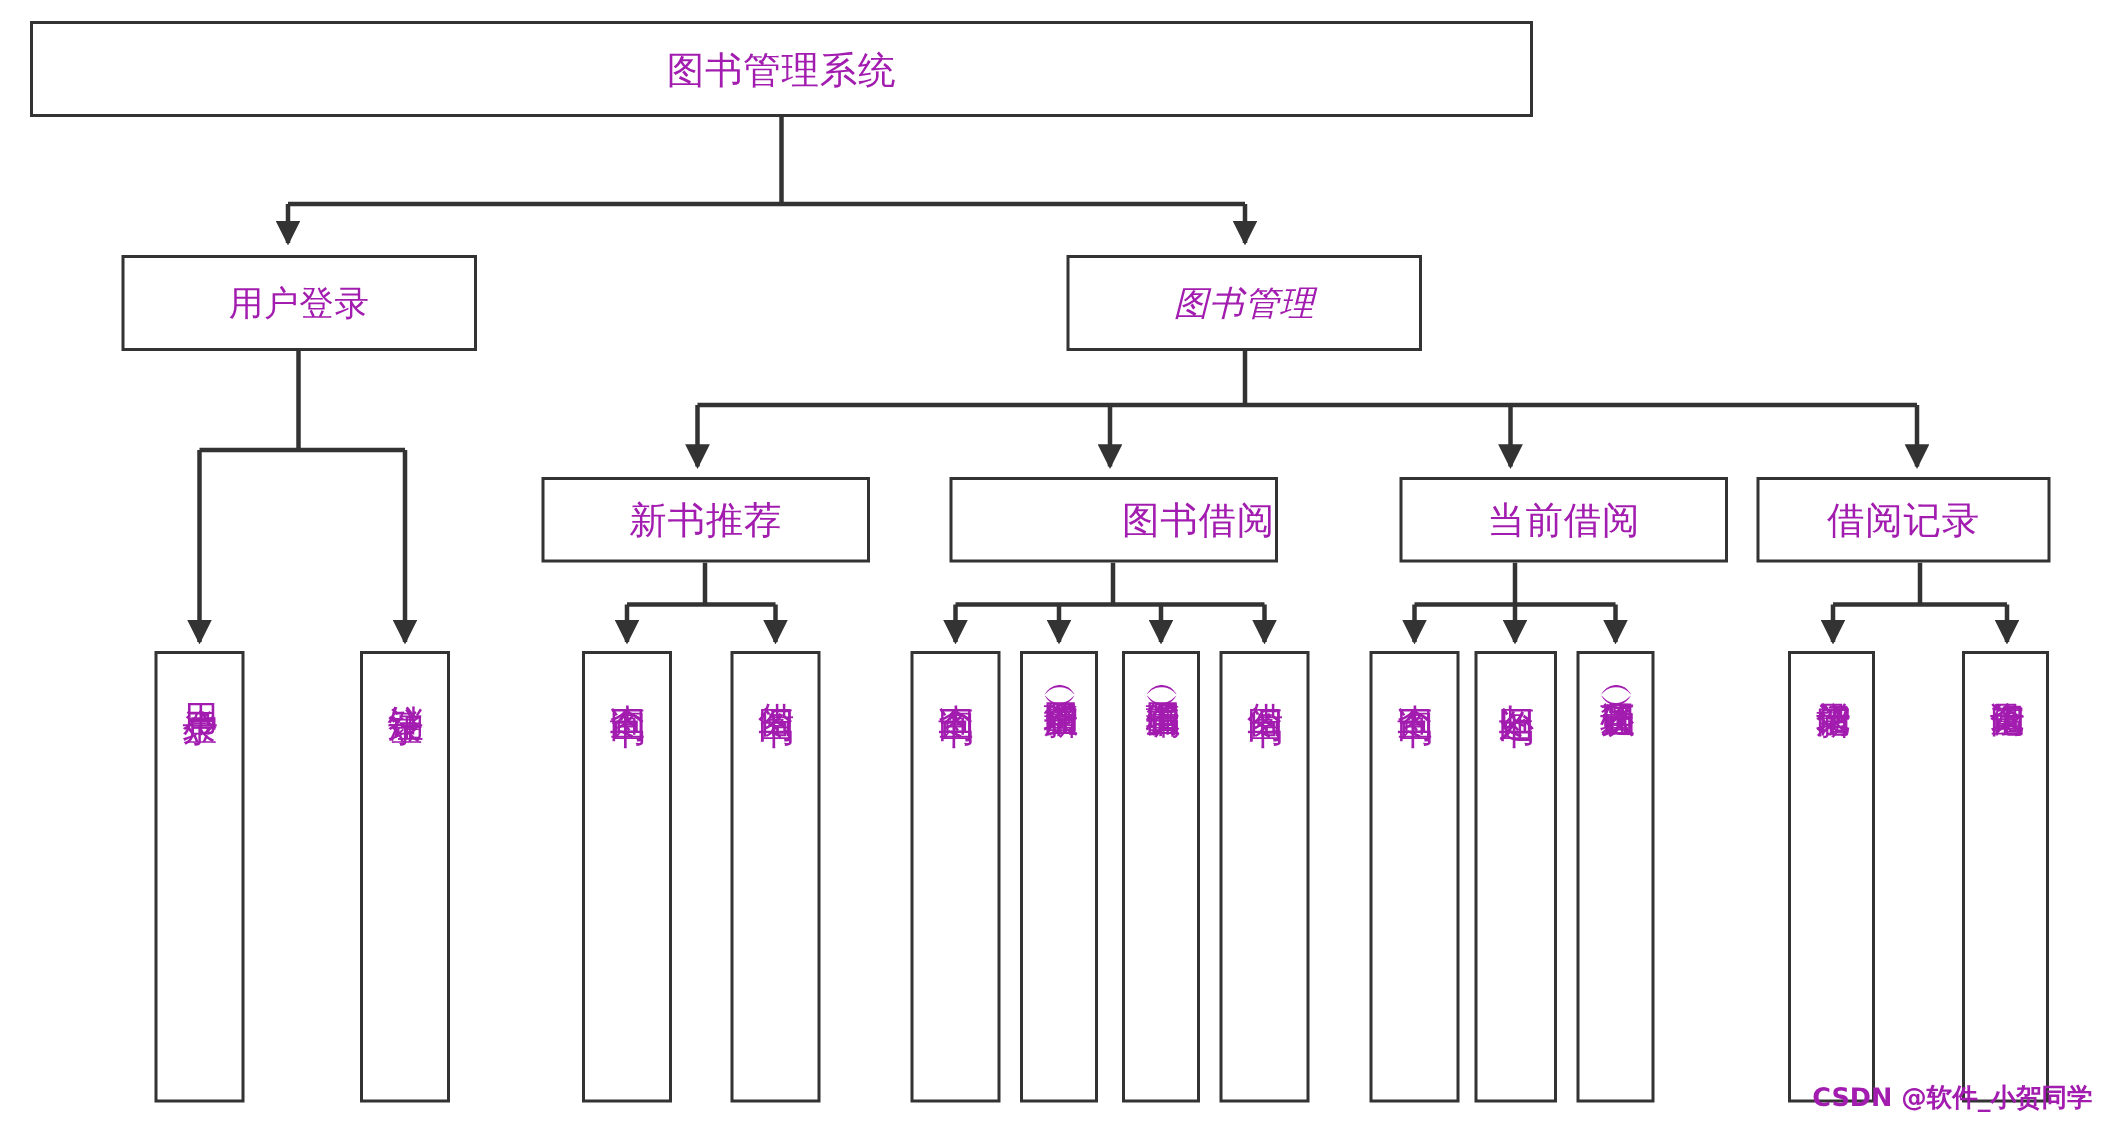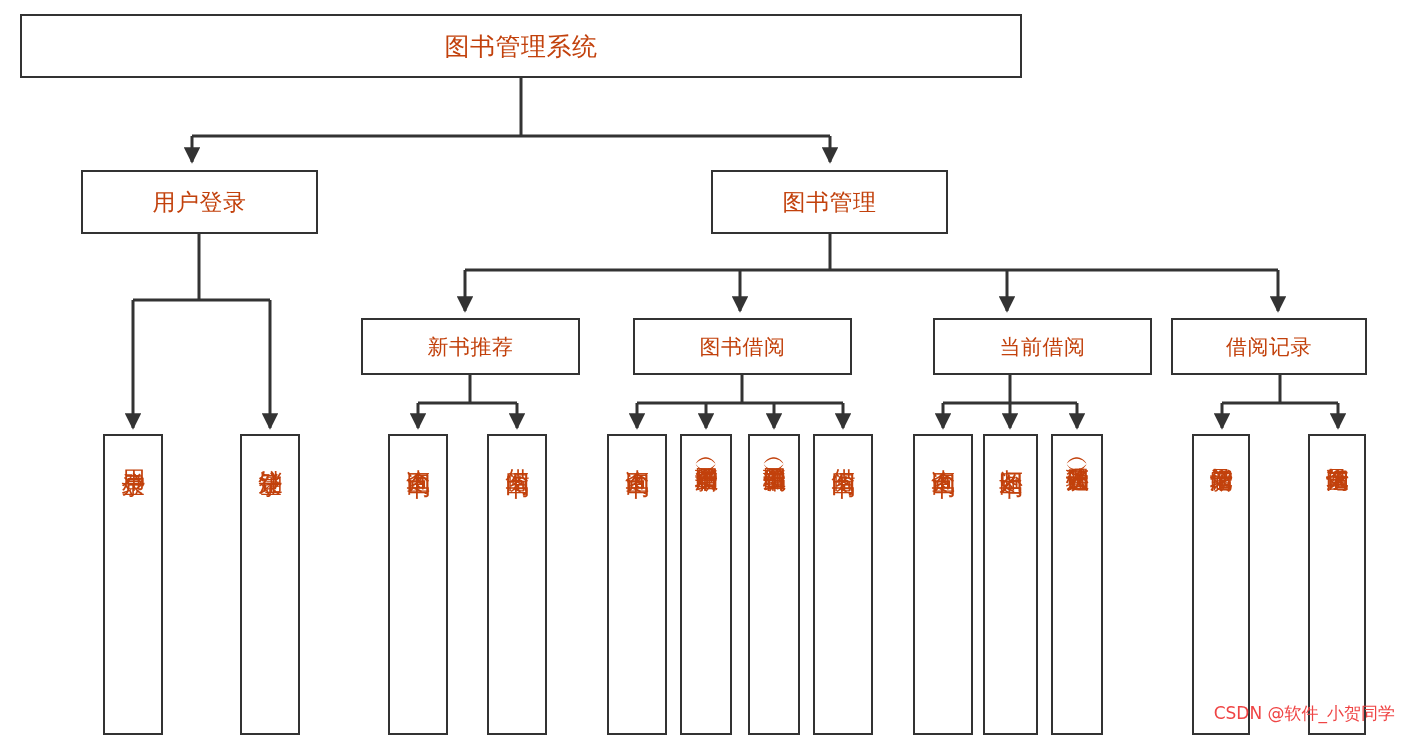--- a/index.html
+++ b/index.html
@@ -26,27 +26,27 @@
     position: absolute;
     box-sizing: border-box;
     background: #ffffff;
     border: 2px solid #333333;
     display: flex;
     align-items: center;
     justify-content: center;
     z-index: 2;
   }
   .node-label {
-    color: #c2410c;
+    color: #a21caf;
     letter-spacing: 0.5px;
     white-space: nowrap;
   }
   .lvl0 .node-label { font-size: 25px; }
   .lvl1 .node-label { font-size: 23px; }
-  .lvl2 .node-label { font-size: 21px; }
+  .lvl2 .node-label { font-size: 25px; }
 
   .leaf {
     align-items: flex-start;
     justify-content: center;
     padding-top: 14px;
   }
   .leaf .node-label {
     writing-mode: vertical-rl;
     text-orientation: upright;
     font-size: 24px;
@@ -54,25 +54,26 @@
     letter-spacing: 2px;
     white-space: nowrap;
   }
   .leaf.tall .node-label {
     font-size: 23px;
     letter-spacing: 0px;
   }
   .watermark {
     position: absolute;
     right: 10px;
-    bottom: 22px;
+    bottom: 4px;
     font-size: 17px;
-    color: #ef4444;
+    color: #a21caf;
     z-index: 5;
     white-space: nowrap;
+    font-weight: bold;
   }
 </style>
 </head>
 <body>
 
 <div id="canvas">
 
   <svg id="wires" viewBox="0 0 1405 747" xmlns="http://www.w3.org/2000/svg">
     <defs>
       <marker id="arrow" viewBox="0 0 10 10" refX="9" refY="5" markerWidth="5.5" markerHeight="5.5" orient="auto-start-reverse">
@@ -123,28 +124,28 @@
     </g>
   </svg>
 
   <div class="node lvl0" style="left:20px; top:14px; width:1002px; height:64px;">
     <span class="node-label">图书管理系统</span>
   </div>
 
   <div class="node lvl1" style="left:81px; top:170px; width:237px; height:64px;">
     <span class="node-label">用户登录</span>
   </div>
-  <div class="node lvl1" style="left:711px; top:170px; width:237px; height:64px;">
+  <div class="node lvl1" style="left:711px; top:170px; width:237px; height:64px;font-style:italic;">
     <span class="node-label">图书管理</span>
   </div>
 
   <div class="node lvl2" style="left:361px; top:318px; width:219px; height:57px;">
     <span class="node-label">新书推荐</span>
   </div>
-  <div class="node lvl2" style="left:633px; top:318px; width:219px; height:57px;">
+  <div class="node lvl2" style="left:633px; top:318px; width:219px; height:57px;justify-content:flex-end;">
     <span class="node-label">图书借阅</span>
   </div>
   <div class="node lvl2" style="left:901px; top:318px; width:219px; height:57px;margin-left:32px;">
     <span class="node-label">当前借阅</span>
   </div>
   <div class="node lvl2" style="left:1171px; top:318px; width:196px; height:57px;">
     <span class="node-label">借阅记录</span>
   </div>
 
   <div class="node leaf" style="left:103px; top:434px; width:60px; height:301px;">

